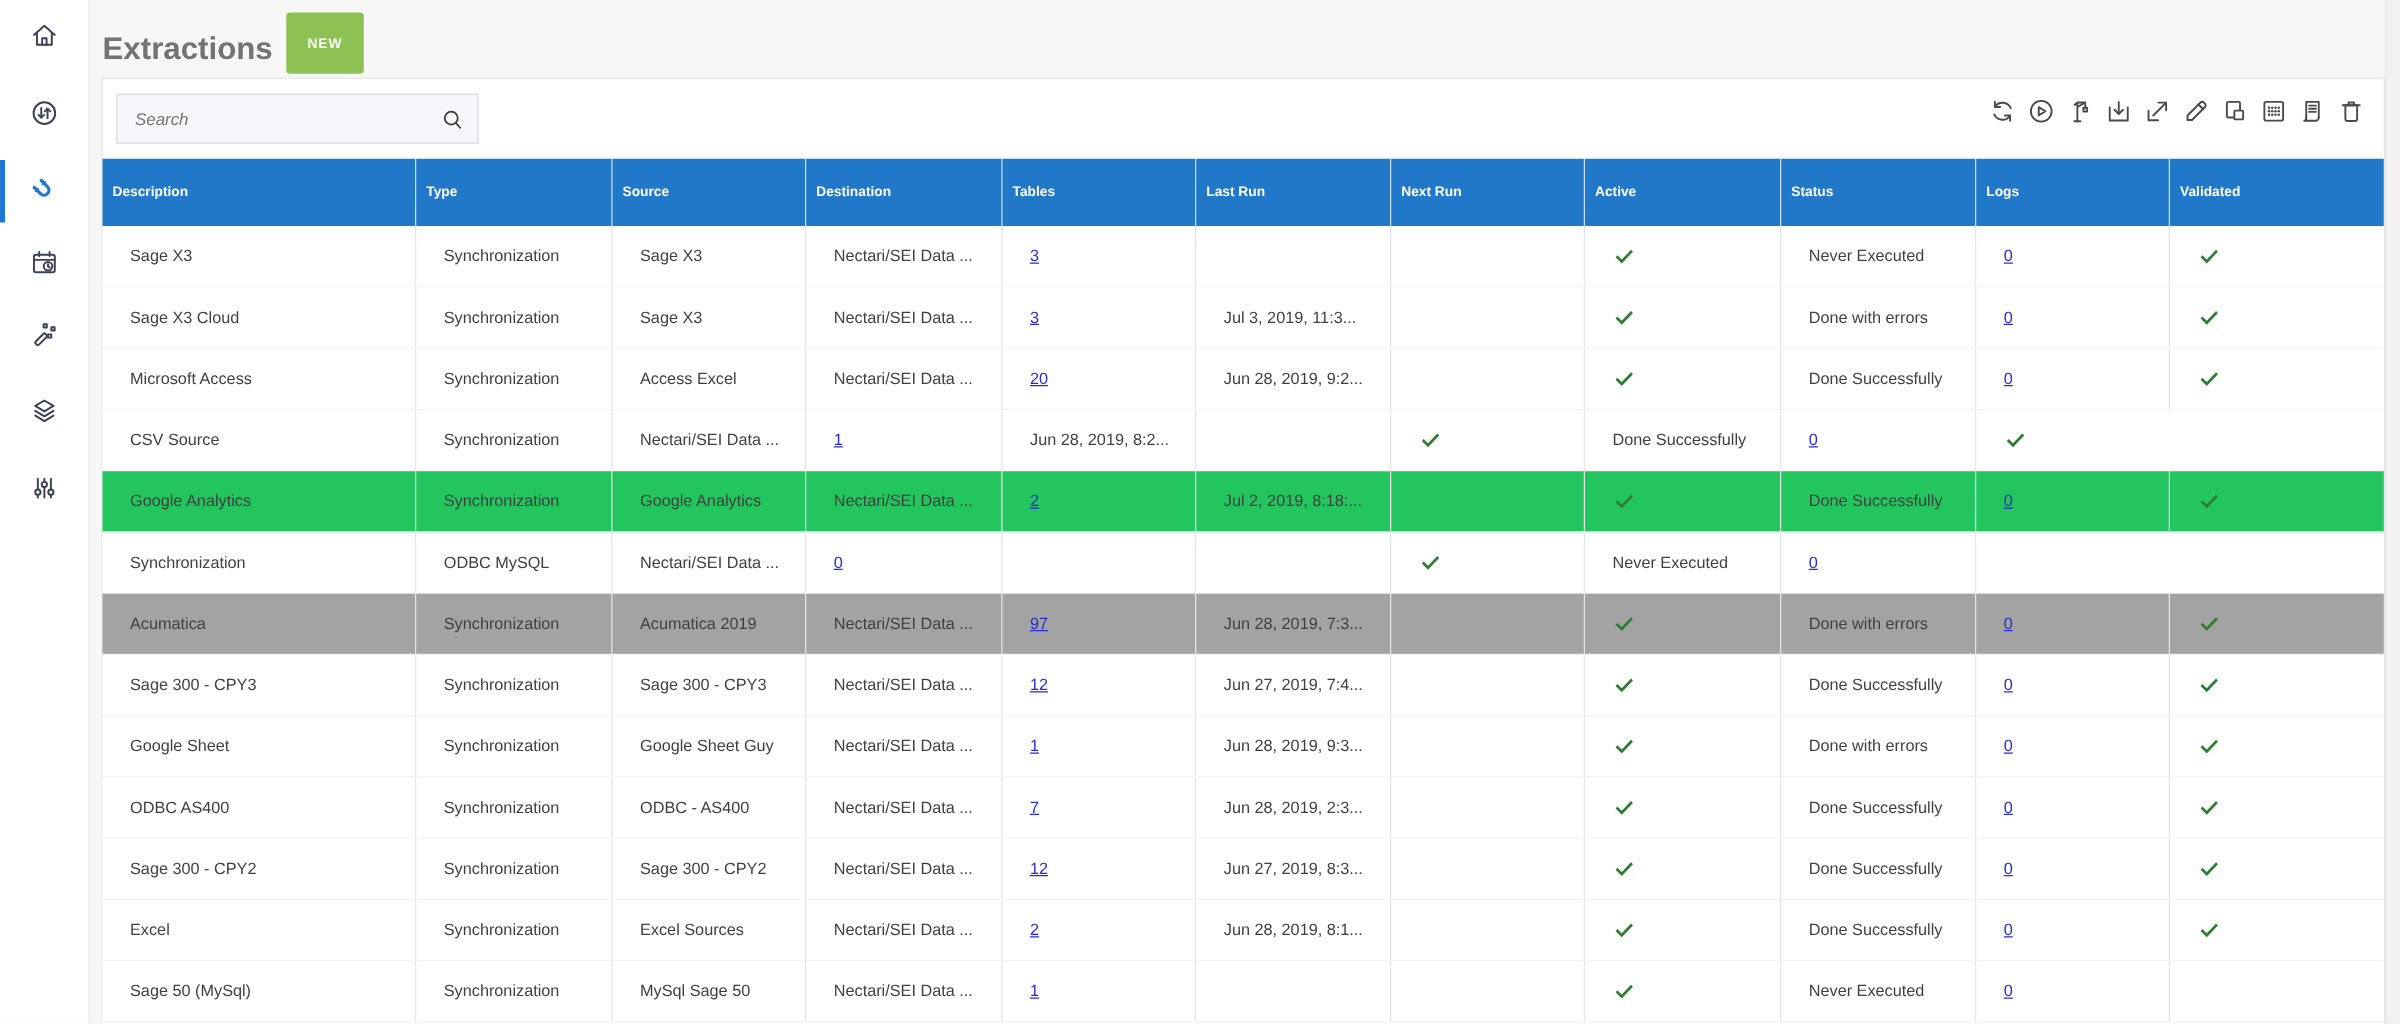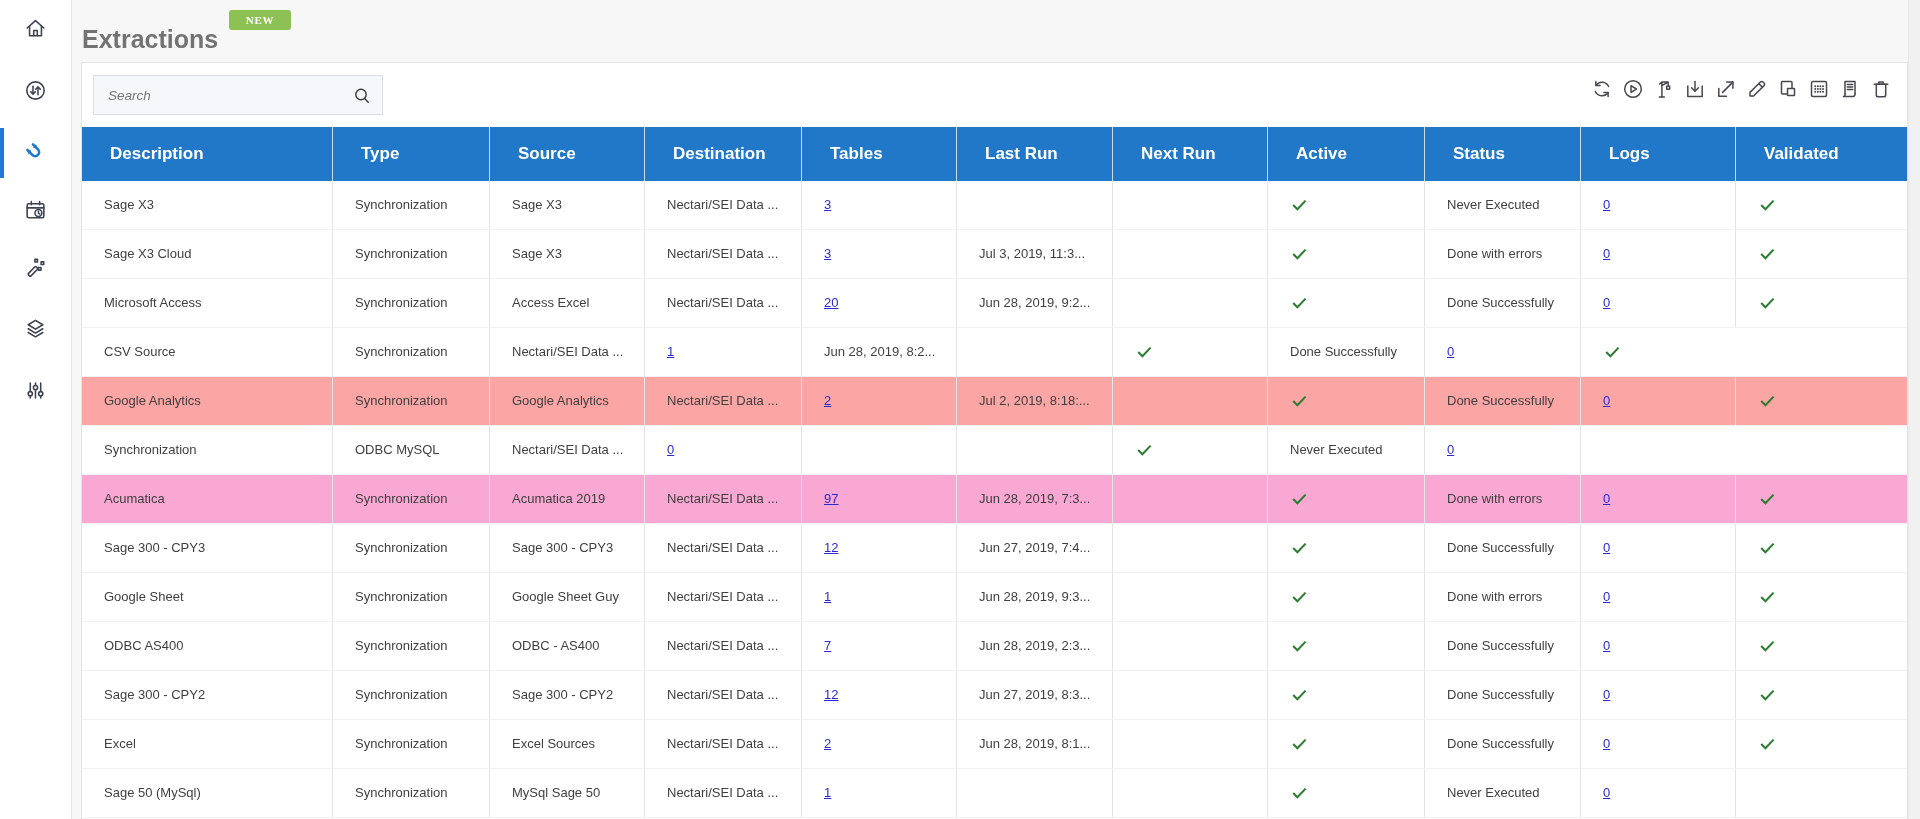--- a/index.html
+++ b/index.html
@@ -10,50 +10,50 @@
   
   .sidebar{position:absolute;left:0;top:0;width:72px;height:819px;background:#fff;
     border-right:1px solid #e7e7e7;box-sizing:border-box;z-index:5}
   .side-item{position:absolute;left:0;width:71px;height:44px;display:flex;
     align-items:center;justify-content:center;color:#3c4254;cursor:pointer}
   .side-item svg{width:25px;height:25px}
   .side-item.active{color:#1f79d2}
   .active-bar{position:absolute;left:0;top:128px;width:4px;height:50px;background:#1f79d2}
   
   .page-title{position:absolute;left:82px;top:8px;font-size:25px;color:#737373}
-  .new-btn{position:absolute;left:229px;top:10px;width:62px;height:20px;
+  .new-btn{position:absolute;left:229px;top:10px;width:62px;height:49px;
     background:#8dc153;color:#fff;border:none;border-radius:3px;
     font-size:11px;font-weight:bold;letter-spacing:.8px;cursor:pointer;
-    font-family:Liberation Serif, serif}
+    font-family:Liberation Sans, sans-serif}
   
   .panel{position:absolute;left:81px;top:62px;width:1827px;height:757px;
     background:#fff;border:1px solid #e4e4e4;border-bottom:none;box-sizing:border-box}
   .search-box{position:absolute;left:11px;top:12px;width:290px;height:40px;
     background:#f5f7fb;border:1px solid #d9dce3;box-sizing:border-box}
   .search-input{width:100%;height:100%;background:transparent;border:none;outline:none;
     font-style:italic;font-size:13.5px;color:#be185d;padding:0 40px 0 14px;
     box-sizing:border-box;font-family:inherit}
   .search-icon{position:absolute;right:8px;top:8px;width:24px;height:24px;color:#3a3a3a}
   .search-icon svg{width:24px;height:24px}
   .toolbar{position:absolute;right:14px;top:14px;display:flex;gap:6px}
   .tool-btn{width:25px;height:25px;background:none;border:none;padding:0;
     color:#4a4750;cursor:pointer}
   .tool-btn svg{width:24px;height:24px}
   
   .grid-table{position:absolute;left:0;top:64px;width:100%}
   .thead,.tr{display:grid;
     grid-template-columns:251px 157px 155px 157px 155px 156px 155px 157px 156px 155px minmax(150px,1fr)}
   .thead{height:54px;background:#2278c8}
-  .th{color:#fff;font-size:17px;font-weight:bold;line-height:54px;padding-left:28px;
+  .th{color:#fff;font-size:11px;font-weight:bold;line-height:54px;padding-left:8px;
     border-right:1px solid rgba(255,255,255,.75);box-sizing:border-box;
     white-space:nowrap;overflow:hidden;cursor:pointer}
   .th:last-child{border-right:none}
   .tr{height:48px;background:#fff;border-bottom:1px solid #f1f1f1;cursor:pointer}
-  .tr.shade-dark{background:#fca5a5}
-  .tr.shade-light{background:#f9a8d4}
+  .tr.shade-dark{background:#22c55e}
+  .tr.shade-light{background:#a3a3a3}
   .td{font-size:13px;color:#3f3f3f;line-height:47px;padding-left:22px;
     border-right:1px solid #e4e4e4;box-sizing:border-box;white-space:nowrap;overflow:hidden}
   .td:last-child{border-right:none}
   .td a{color:#2a2ad2;text-decoration:underline}
   .td svg{vertical-align:middle;margin-top:-3px}
   
   .scroll-strip{position:absolute;right:0;top:0;width:12px;height:819px;
     background:#f1f1f1;border-left:1px solid #e8e8e8;box-sizing:border-box}
 </style>
 </head>

